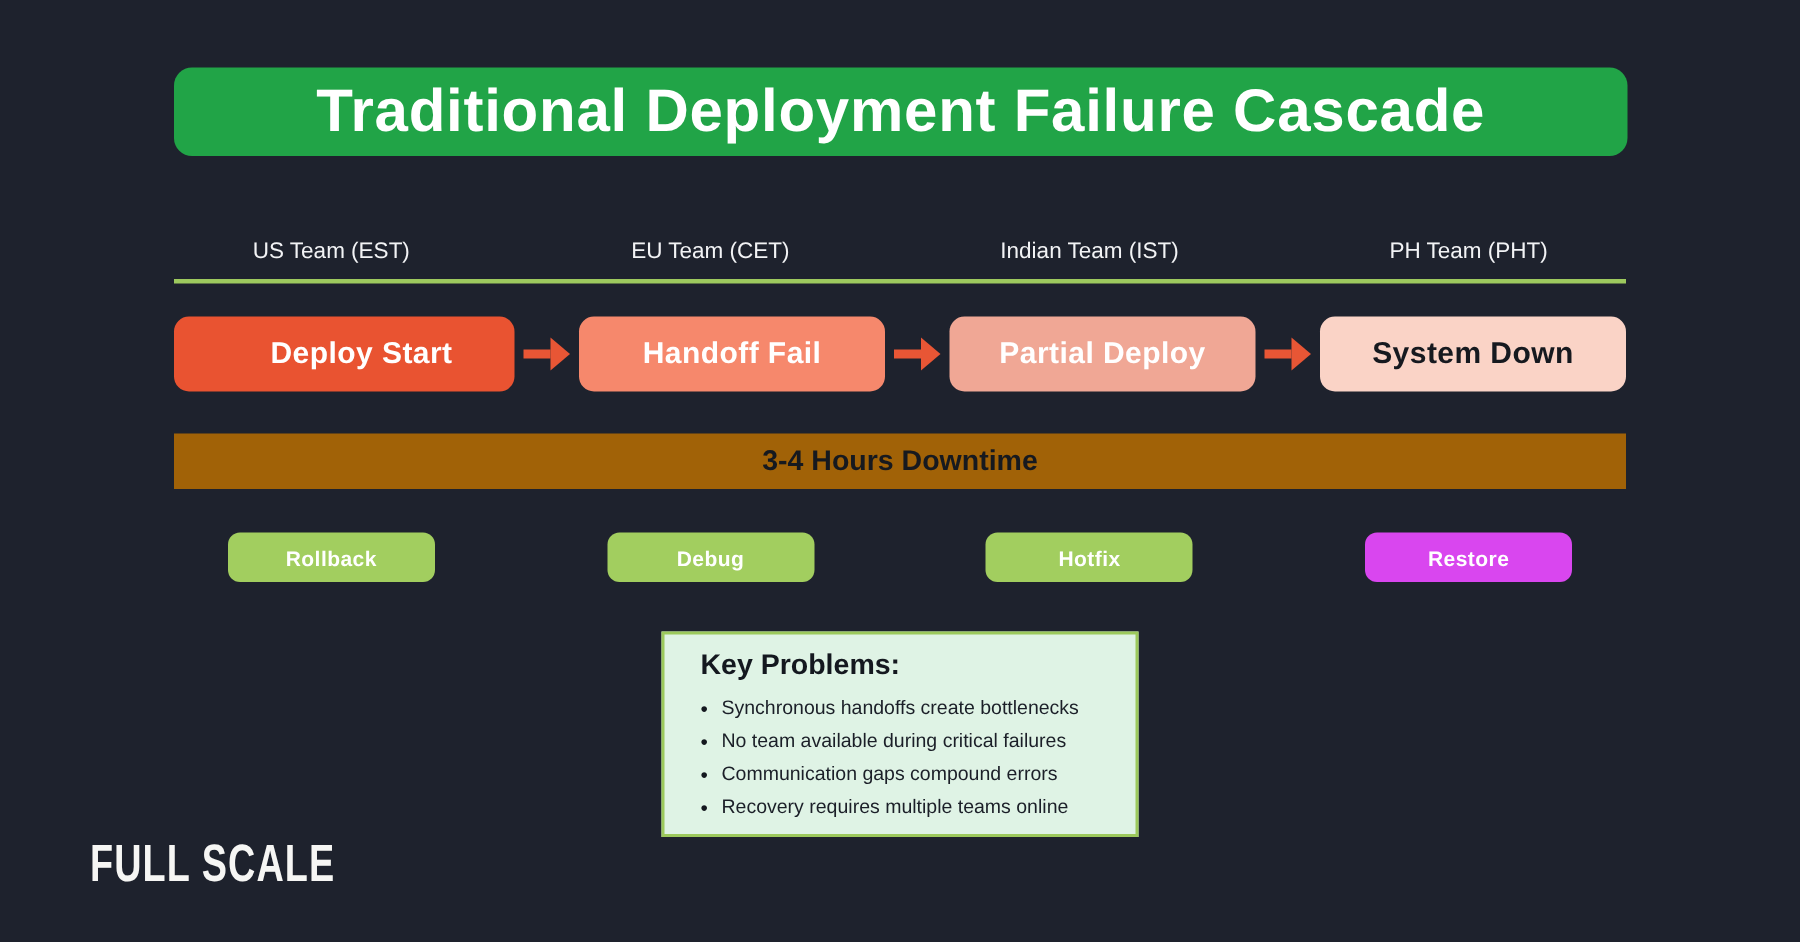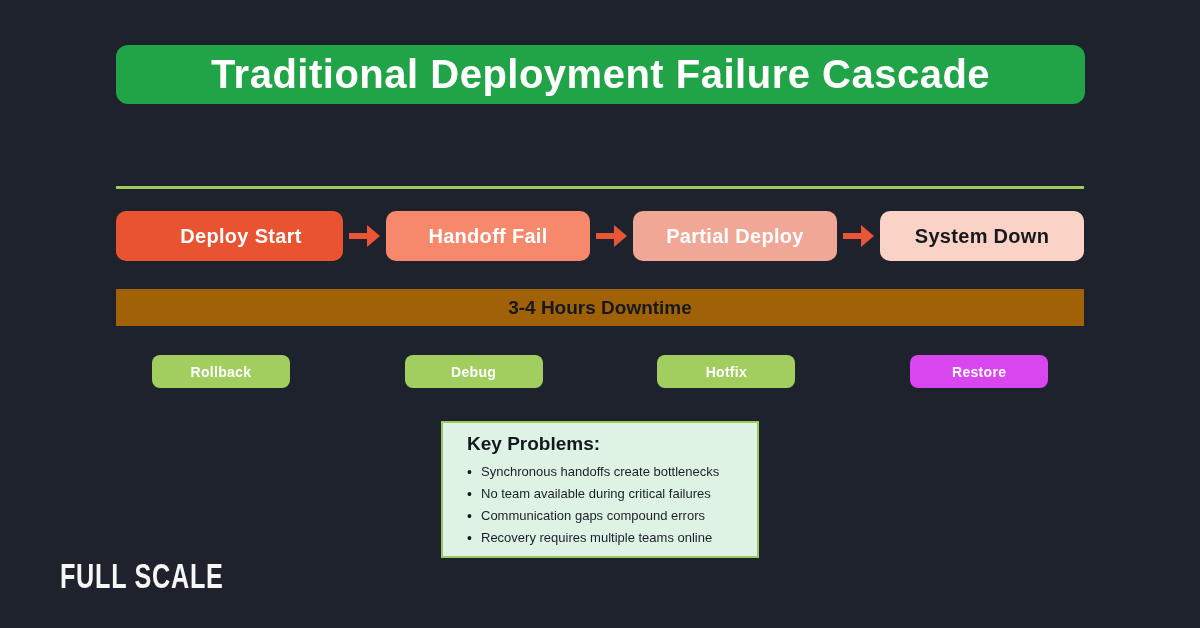--- a/index.html
+++ b/index.html
@@ -100,20 +100,37 @@
 </style>
 </head>
 <body>
 
 <div class="canvas" style="background-color: rgb(30, 34, 45);">
 
   <div class="title-banner" style="background-color: rgb(33, 164, 71);">
     <h1>Traditional Deployment Failure Cascade</h1>
   </div>
 
+  <div class="row4 teams-row">
+    <div class="cell">
+        <span class="team-label">US Team (EST)</span>
+      </div>
+    <div class="spacer"></div>
+    <div class="cell">
+        <span class="team-label">EU Team (CET)</span>
+      </div>
+    <div class="spacer"></div>
+    <div class="cell">
+        <span class="team-label">Indian Team (IST)</span>
+      </div>
+    <div class="spacer"></div>
+    <div class="cell">
+        <span class="team-label">PH Team (PHT)</span>
+      </div>
+  </div>
 
   <div class="divider" style="background-color: rgb(157, 201, 94);"></div>
 
   <div class="row4 flow-row">
     <div class="cell flow-box" style="background-color: rgb(233, 83, 49); color: rgb(255, 255, 255); padding-left: 23px;">Deploy Start</div>
     <div class="spacer">
       <span class="arrow-shaft" style="background-color: rgb(232, 86, 53);"></span>
         <span class="arrow-head" style="border-left-color: rgb(232, 86, 53);"></span>
     </div>
     <div class="cell flow-box" style="background-color: rgb(246, 136, 108); color: rgb(255, 255, 255); text-align: right;">Handoff Fail</div>

